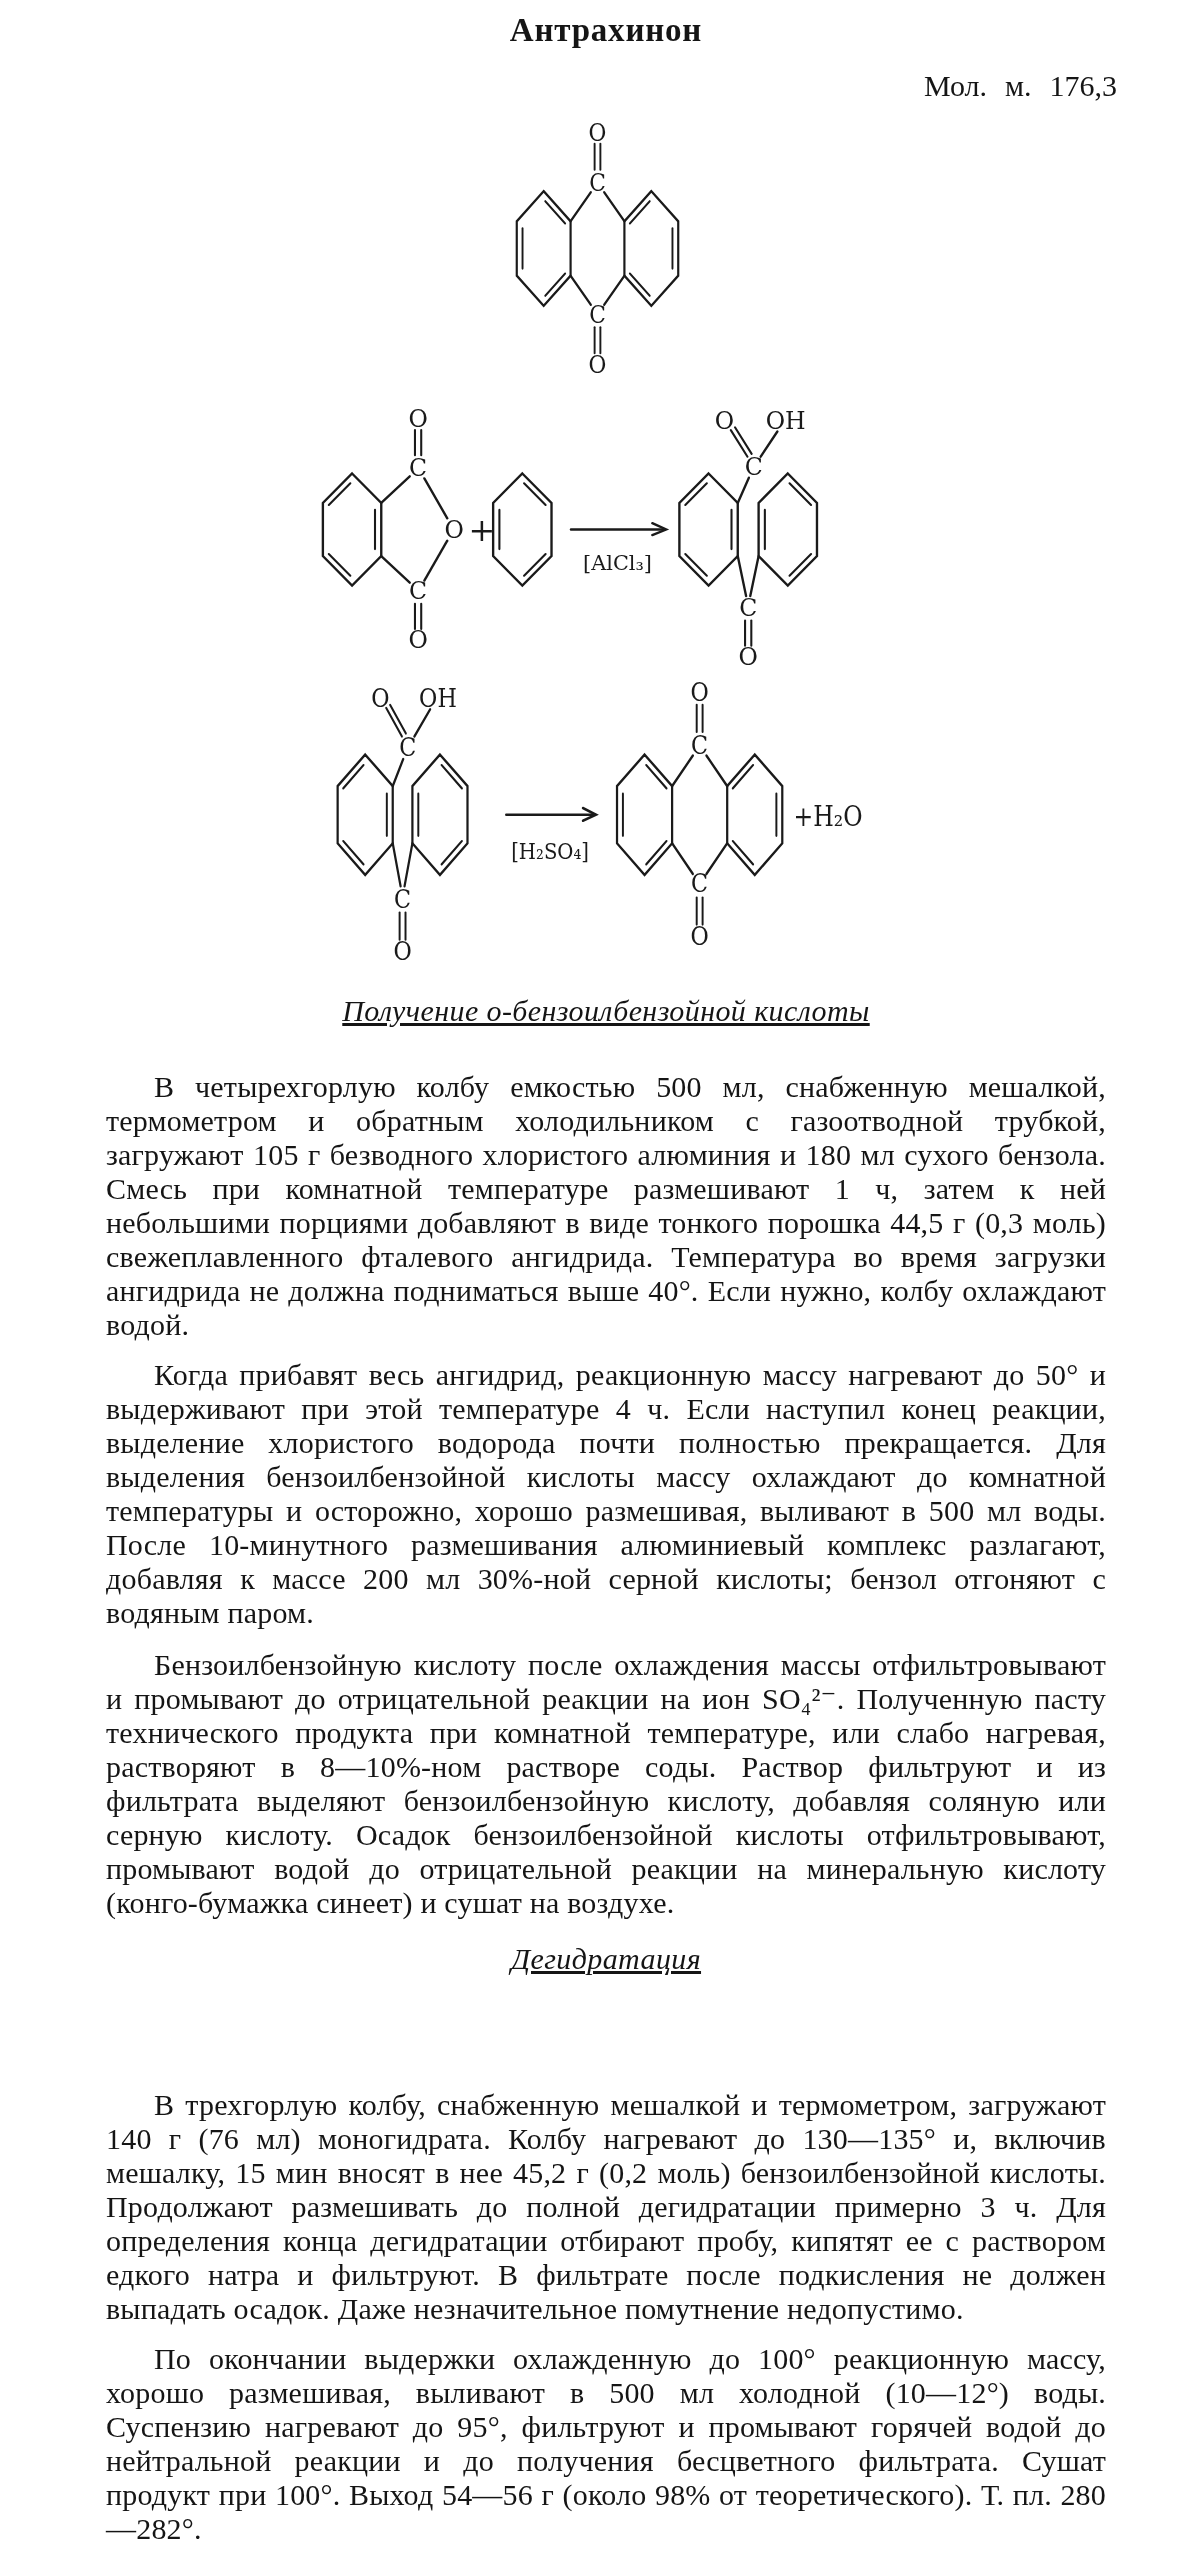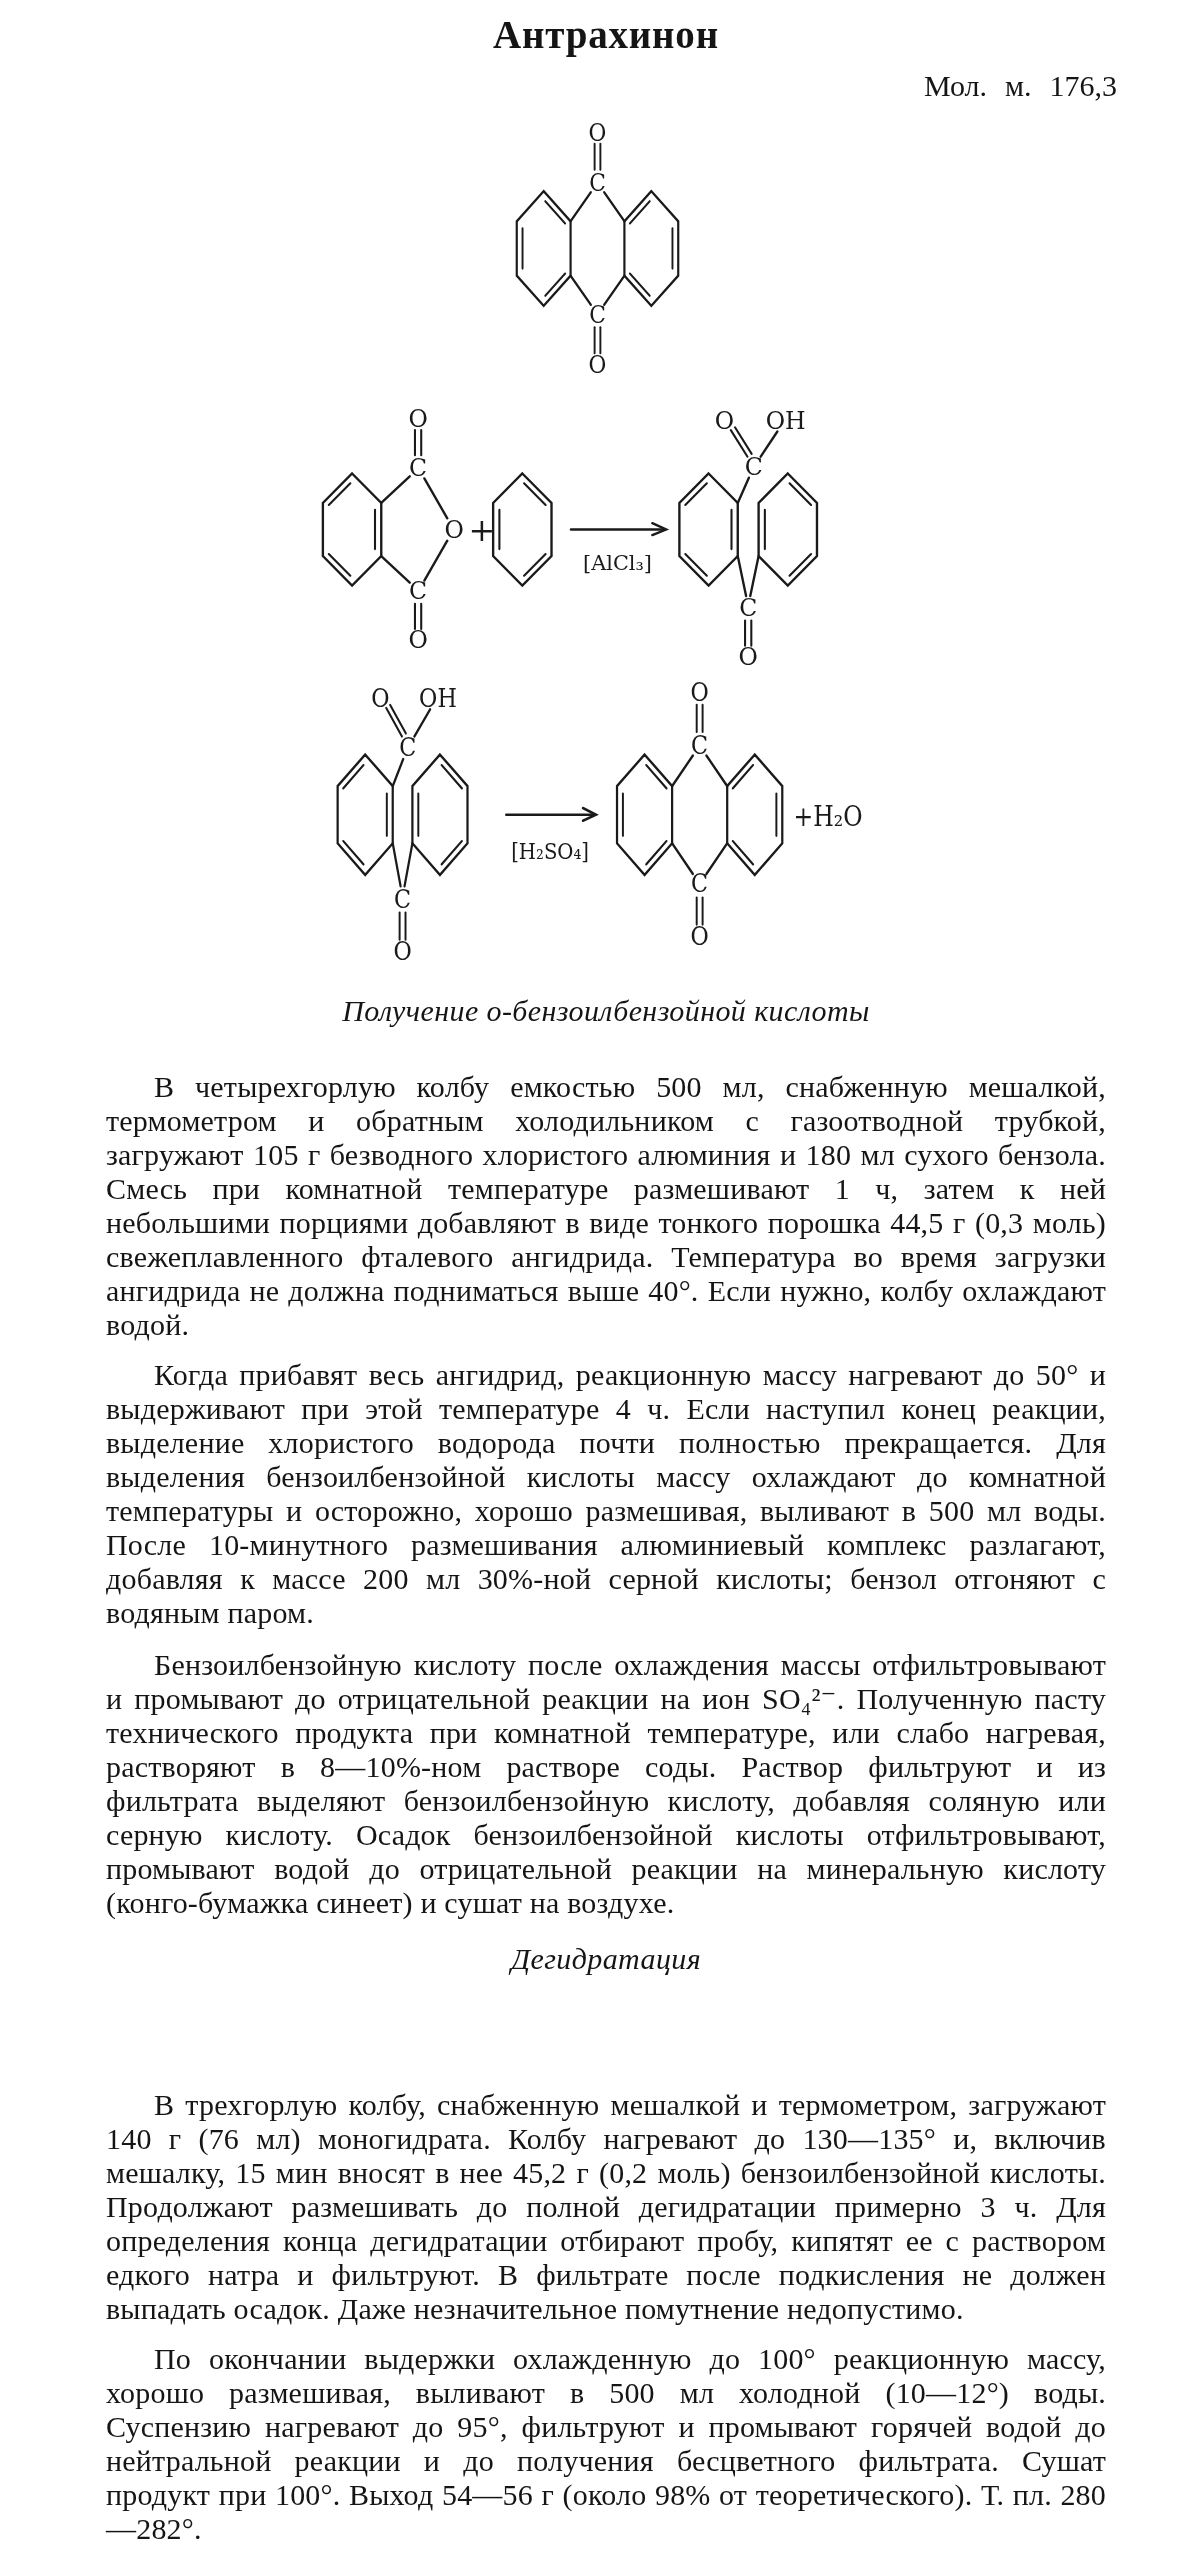--- a/index.html
+++ b/index.html
@@ -5,28 +5,28 @@
   html,body { margin:0; padding:0; }
   body {
     width:1186px; height:2576px; position:relative;
     background:#ffffff; color:#151515;
     font-family:"Liberation Serif","DejaVu Serif",serif;
     overflow:hidden;
   }
   .col { position:absolute; left:90px; width:1032px; }
   .page-title {
     top:12px; text-align:center;
-    font-size:39px; font-weight:bold; letter-spacing:0.8px;
+    font-size:33px; font-weight:bold; letter-spacing:0.8px;
   }
   .mol-mass {
     position:absolute; top:69px; right:69px;
     font-size:30px; word-spacing:10.5px;
   }
   .section-heading {
-    text-align:center; font-style:italic; font-size:30px; letter-spacing:0.4px;
+    text-align:center; font-style:italic; font-size:30px; letter-spacing:0.4px;text-decoration:underline;
   }
   .body-text {
     font-size:30px; line-height:34px; text-align:justify; letter-spacing:0.2px;
   }
   .body-text p { margin:16px; text-indent:48px; }
   svg.structure { position:absolute; }
   svg.structure path, svg.structure polygon, svg.structure line {
     stroke:#1a1a1a; fill:none; stroke-width:3.4px; stroke-linecap:round;
   }
   svg.structure .dbl { stroke-width:3px; }

